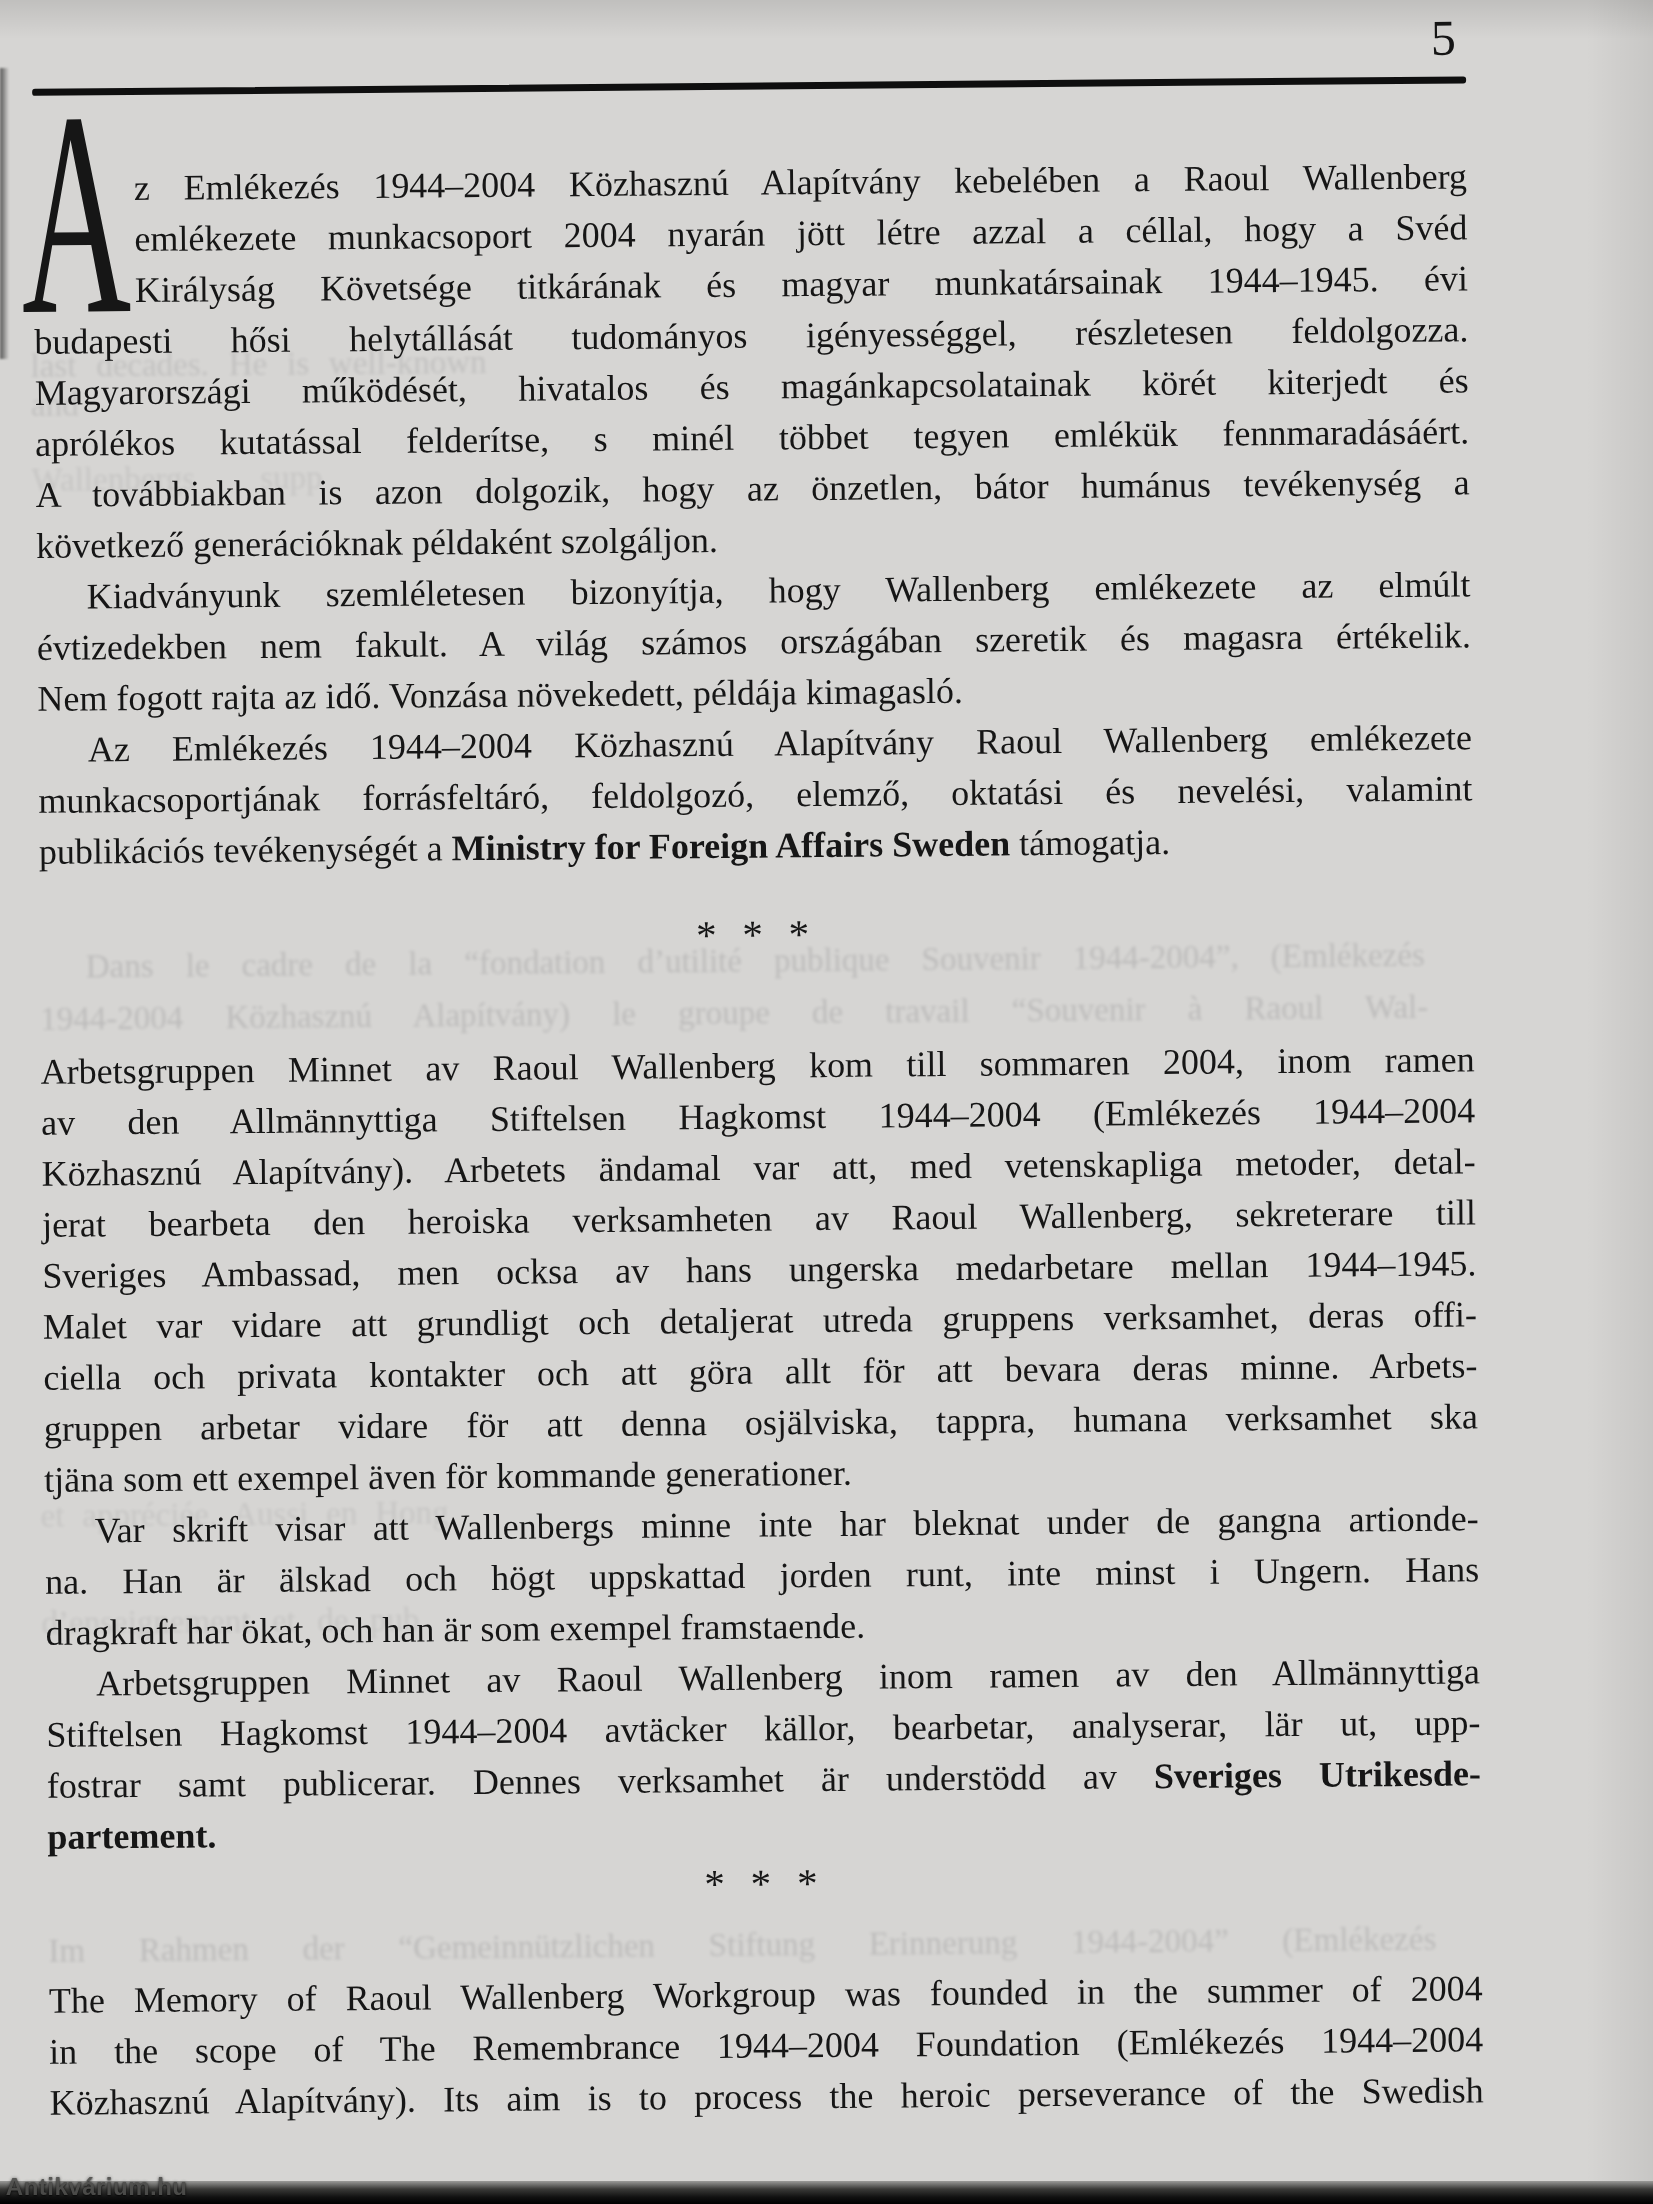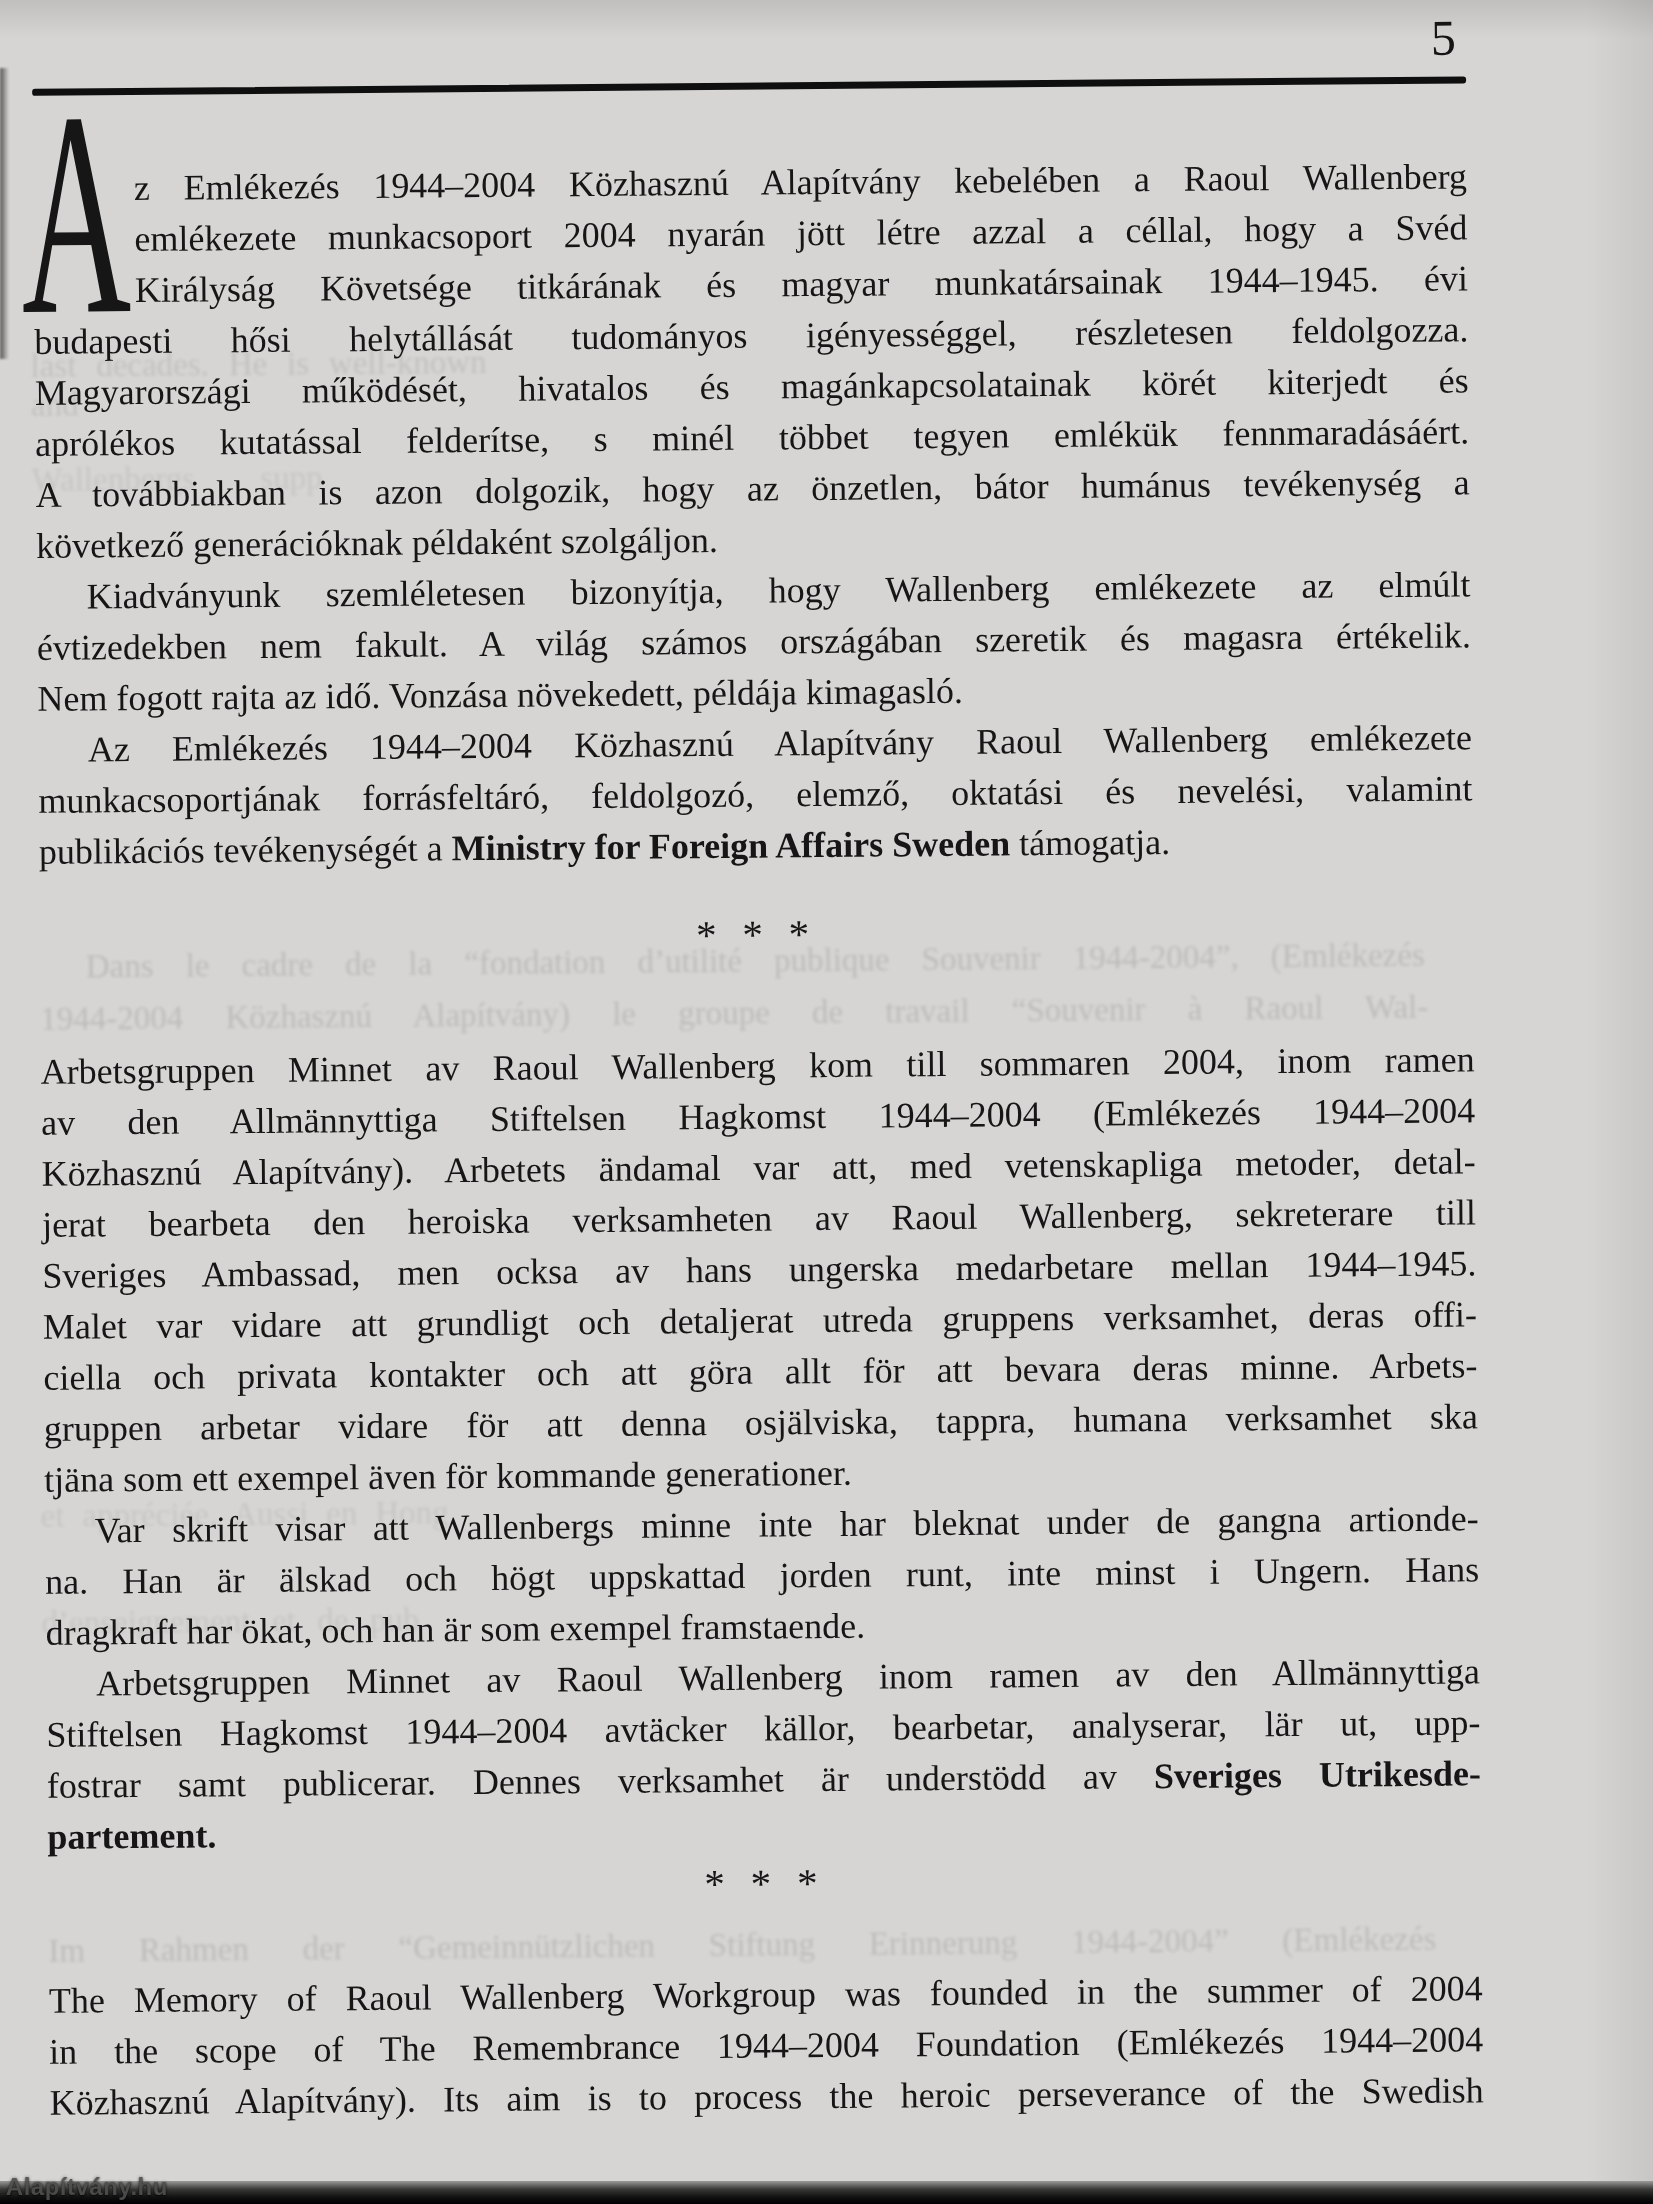--- a/index.html
+++ b/index.html
@@ -107,16 +107,16 @@
 
     <div class="textblock" id="en-block" style="position: absolute; top: 1970px;">
         <div class="line"><span>The Memory of Raoul Wallenberg Workgroup was founded in the summer of 2004</span></div>
         <div class="line"><span>in the scope of The Remembrance 1944–2004 Foundation (Emlékezés 1944–2004</span></div>
         <div class="line"><span>Közhasznú Alapítvány). Its aim is to process the heroic perseverance of the Swedish</span></div>
       </div>
 
   </div>
 
   <div class="scan-edge-bottom"></div>
-  <div class="watermark">Alapítvány.hu</div>
+  <div class="watermark">Antikvárium.hu</div>
 
 </div>
 
 
 </body></html>

